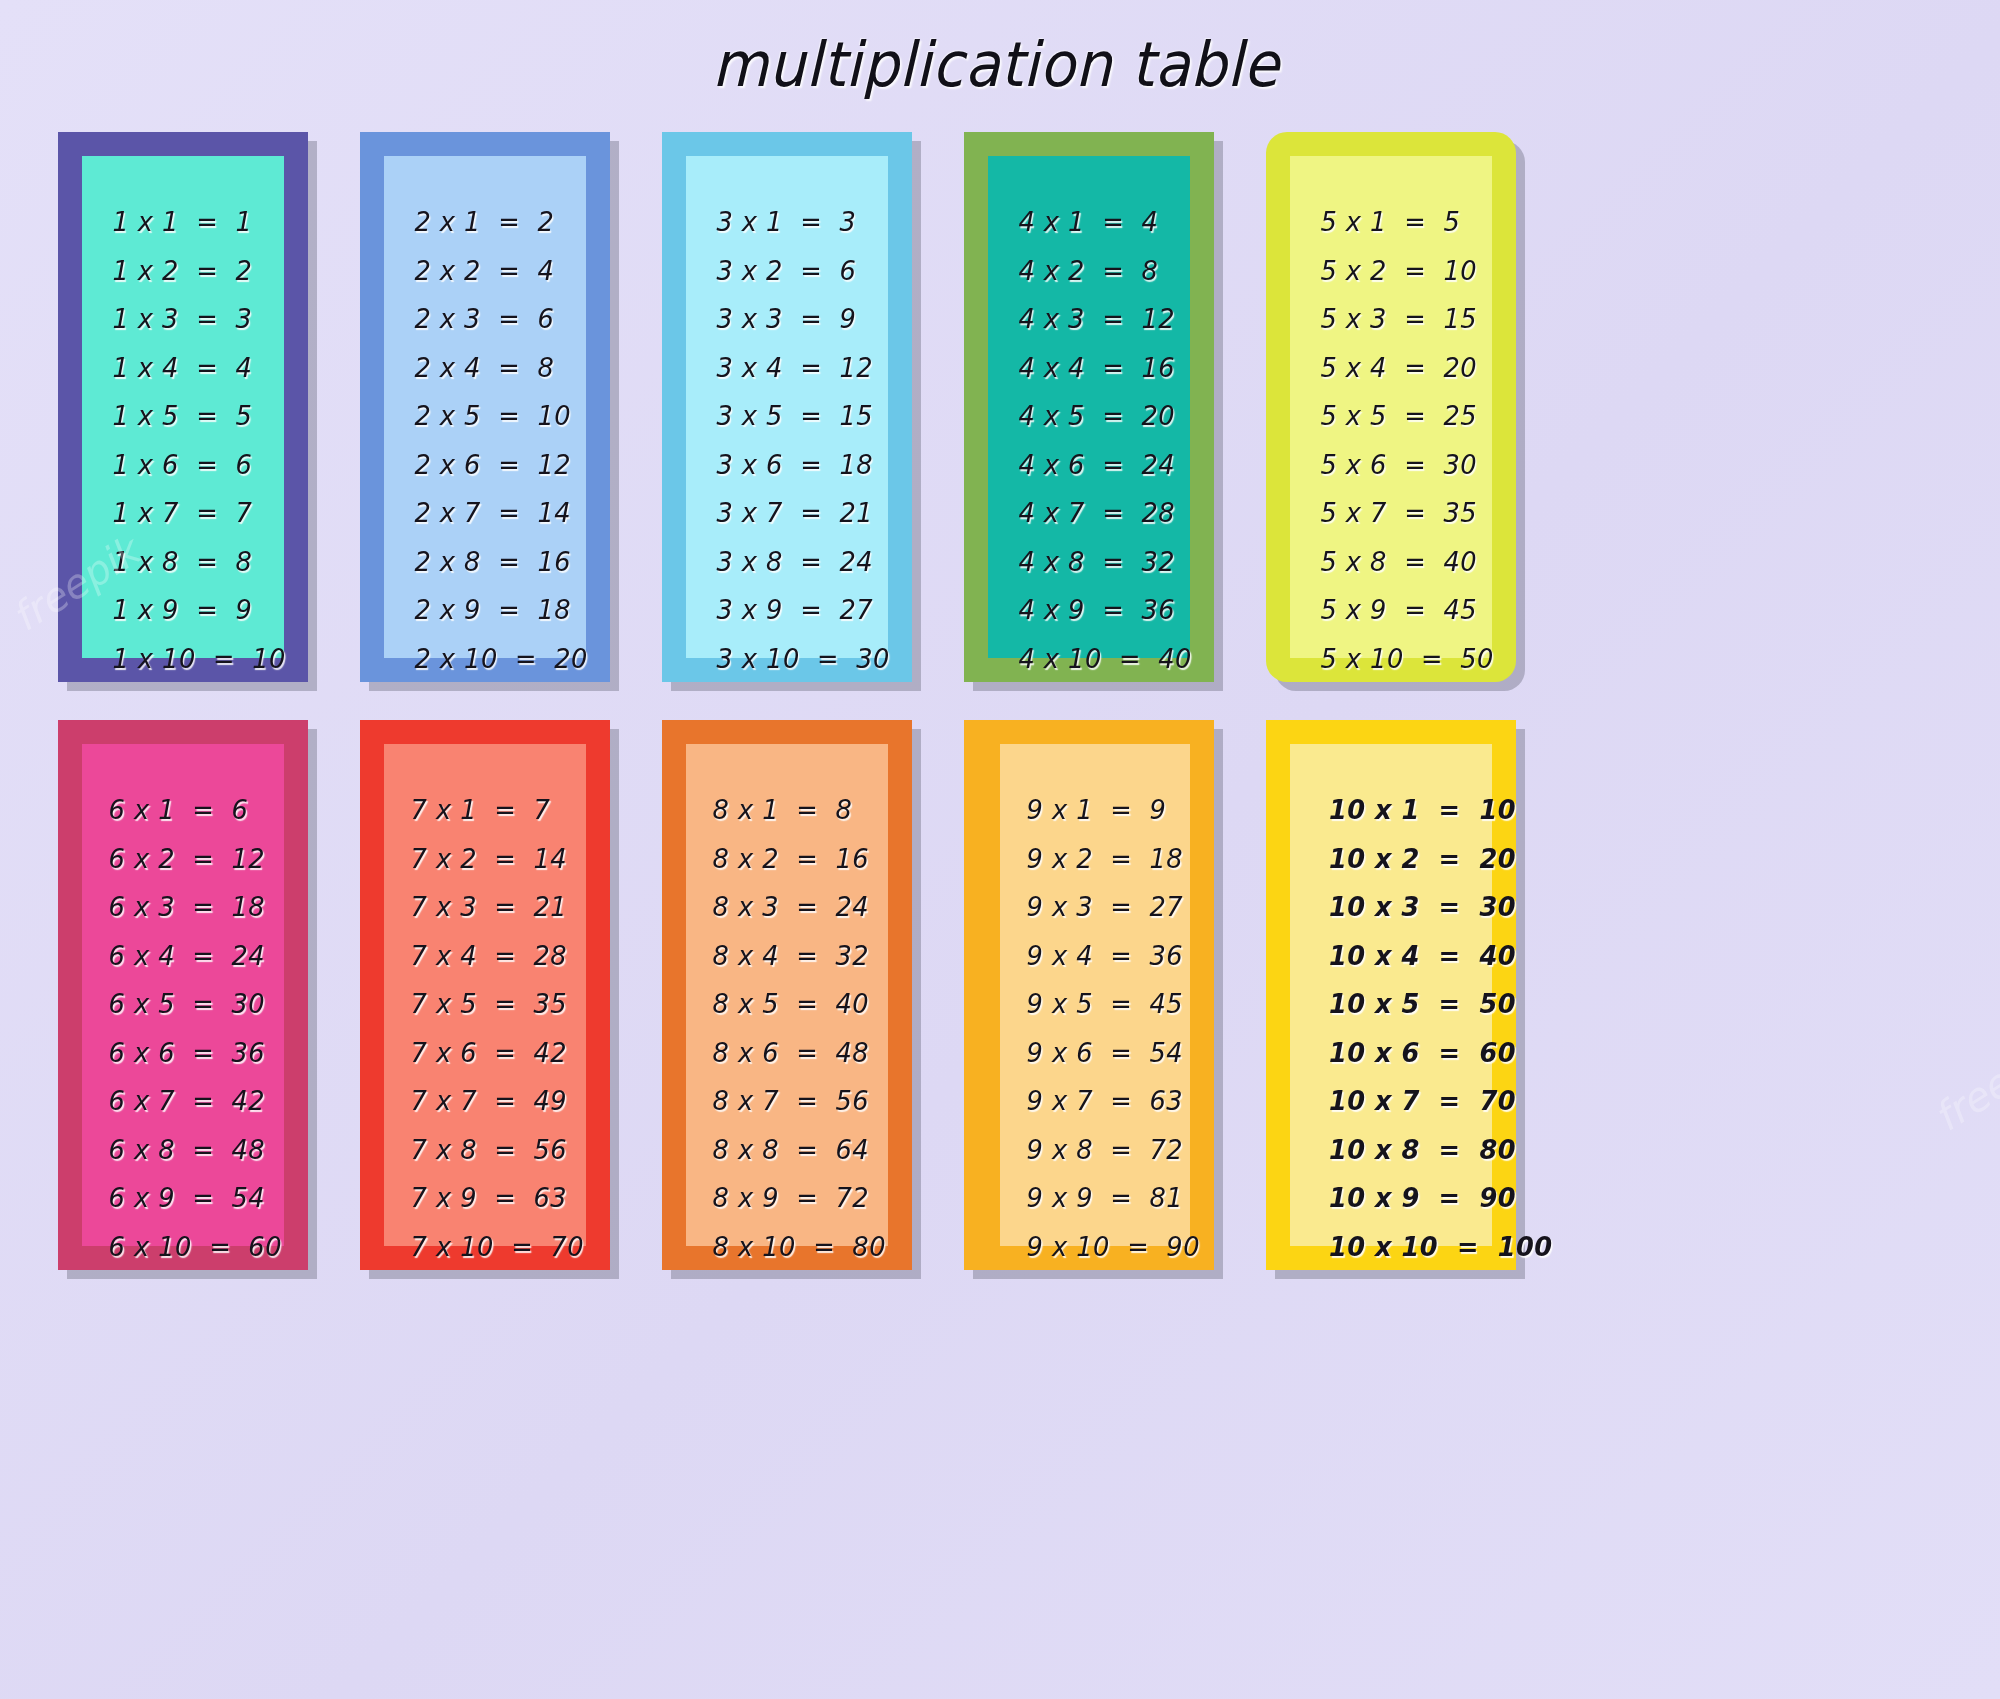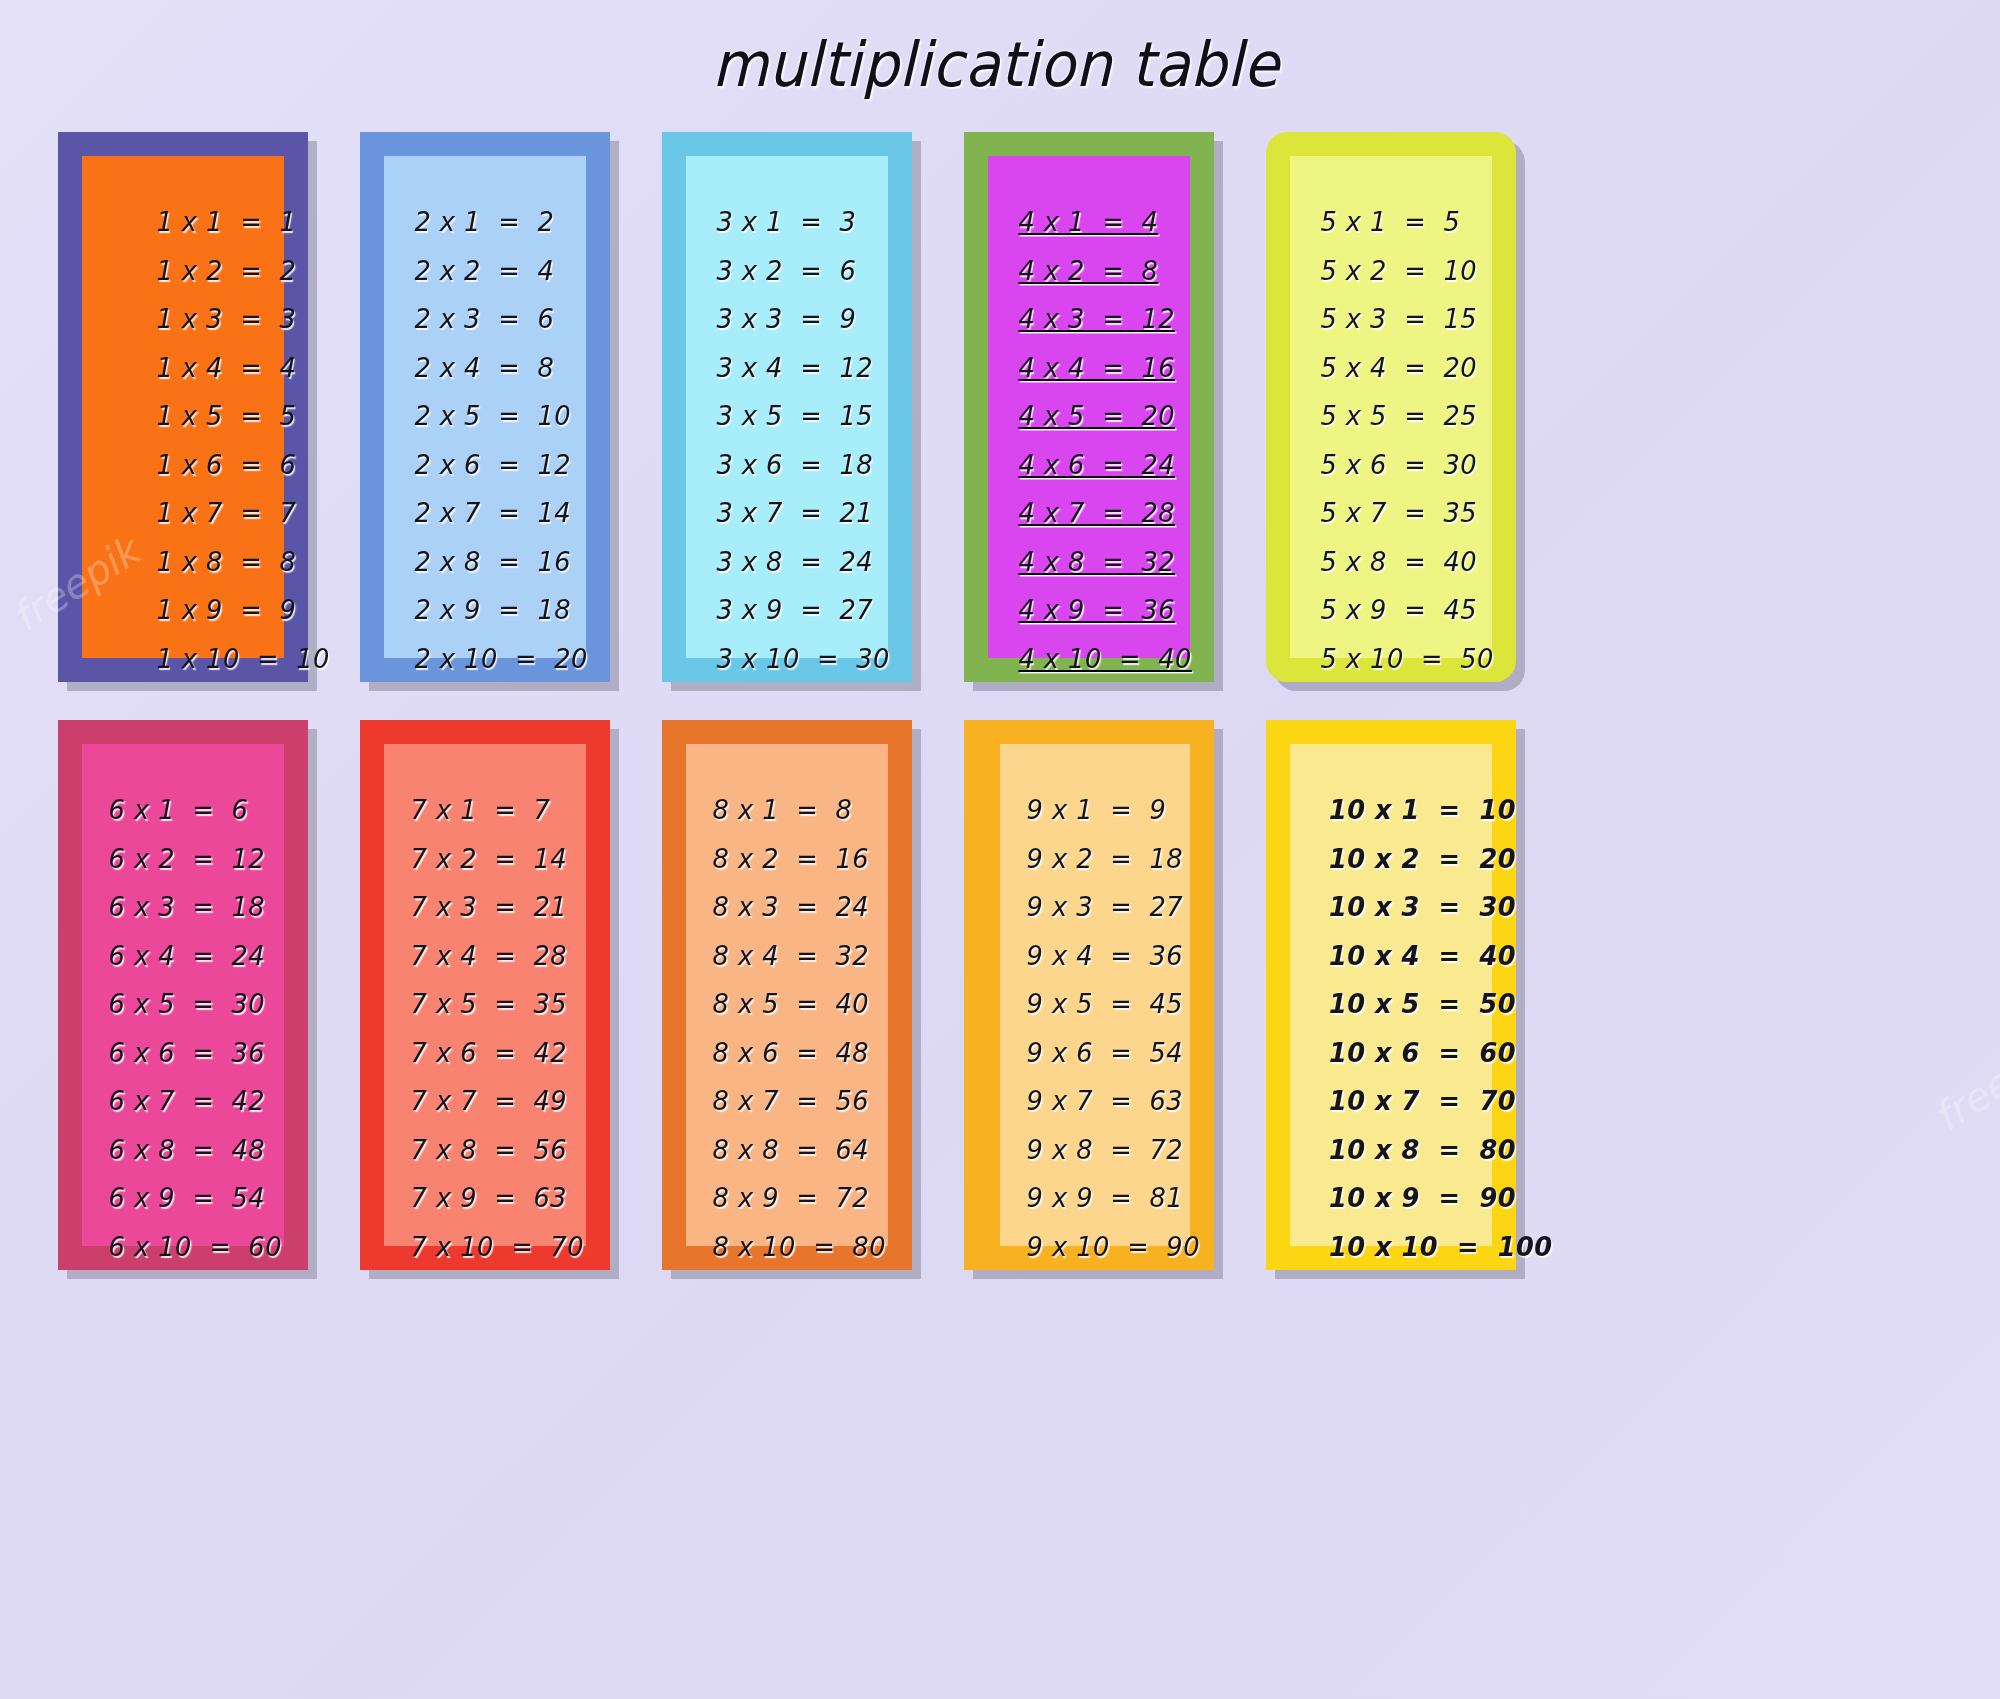--- a/index.html
+++ b/index.html
@@ -114,21 +114,21 @@
 <body>
 
 <div id="poster">
 
   <div class="title-wrap">
     <span class="title">multiplication table</span>
   </div>
 
   <div class="grid">
       <div class="card card-1" style="background: rgb(91, 85, 168);">
-        <div class="inner" style="background: #f97316; padding-left: 44px;">
+        <div class="inner" style="background: #5eead4;">
           <div class="row">1 x 1  =  1</div>
           <div class="row">1 x 2  =  2</div>
           <div class="row">1 x 3  =  3</div>
           <div class="row">1 x 4  =  4</div>
           <div class="row">1 x 5  =  5</div>
           <div class="row">1 x 6  =  6</div>
           <div class="row">1 x 7  =  7</div>
           <div class="row">1 x 8  =  8</div>
           <div class="row">1 x 9  =  9</div>
           <div class="row">1 x 10  =  10</div>
@@ -156,21 +156,21 @@
           <div class="row">3 x 4  =  12</div>
           <div class="row">3 x 5  =  15</div>
           <div class="row">3 x 6  =  18</div>
           <div class="row">3 x 7  =  21</div>
           <div class="row">3 x 8  =  24</div>
           <div class="row">3 x 9  =  27</div>
           <div class="row">3 x 10  =  30</div>
         </div>
       </div>
       <div class="card card-4" style="background: rgb(129, 179, 81);">
-        <div class="inner" style="background: #d946ef; text-decoration: underline;">
+        <div class="inner" style="background: #14b8a6;">
           <div class="row">4 x 1  =  4</div>
           <div class="row">4 x 2  =  8</div>
           <div class="row">4 x 3  =  12</div>
           <div class="row">4 x 4  =  16</div>
           <div class="row">4 x 5  =  20</div>
           <div class="row">4 x 6  =  24</div>
           <div class="row">4 x 7  =  28</div>
           <div class="row">4 x 8  =  32</div>
           <div class="row">4 x 9  =  36</div>
           <div class="row">4 x 10  =  40</div>

